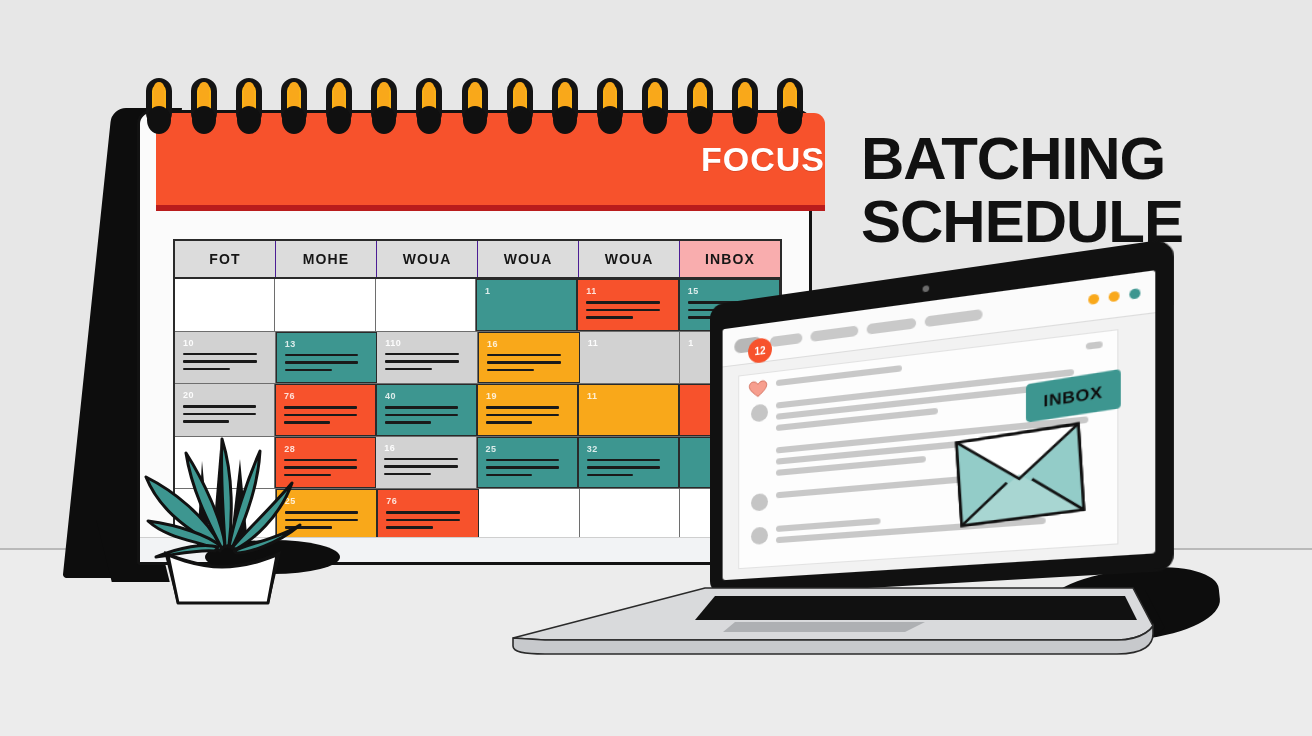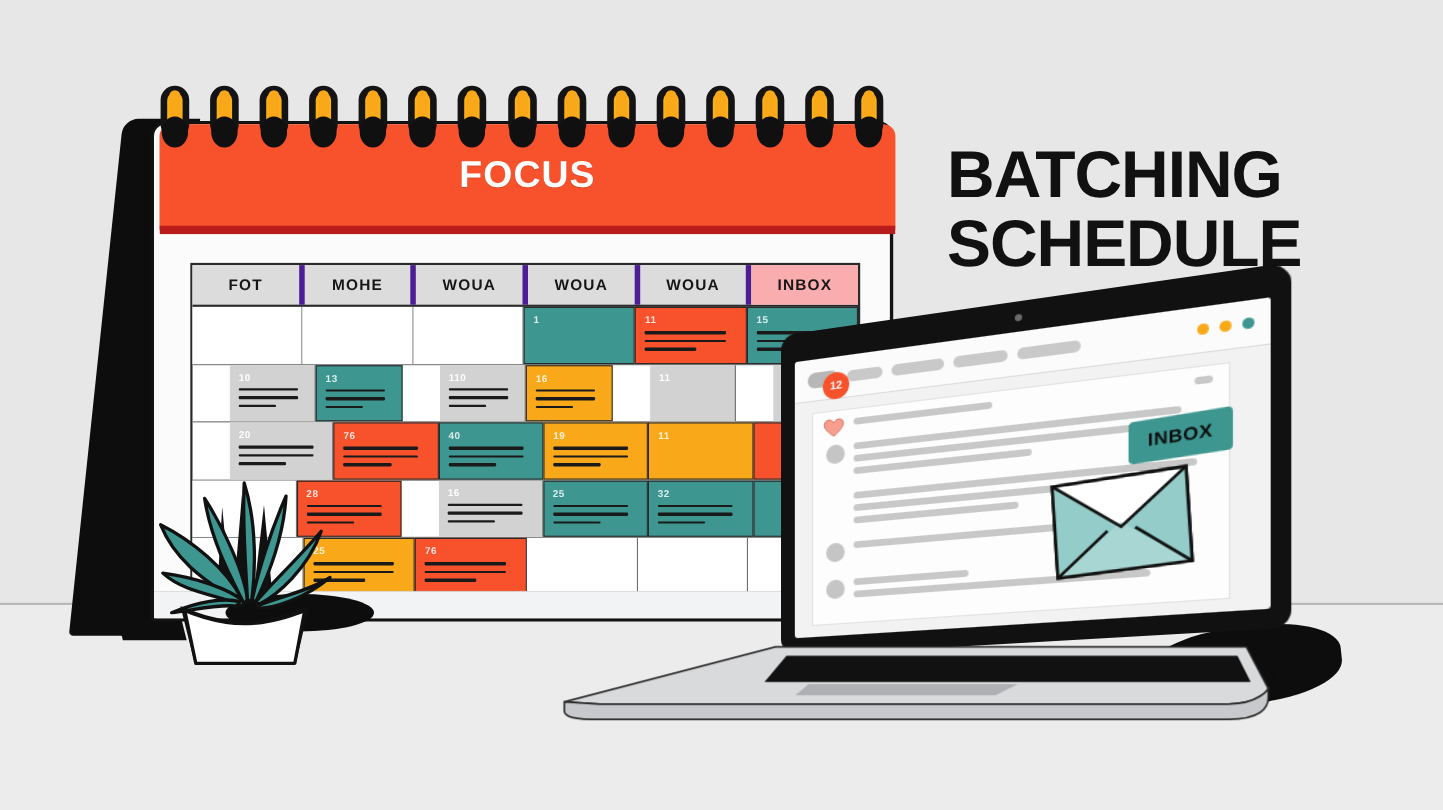--- a/index.html
+++ b/index.html
@@ -34,24 +34,24 @@
   .cal-stand-foot{
     position:absolute;left:104px;top:520px;width:58px;height:62px;background:#0d0d0d;
     transform:skewX(14deg);
   }
   .calendar{
     position:absolute;left:137px;top:110px;width:675px;height:455px;
     background:#fbfbfb;border:3px solid #121212;border-radius:14px 14px 3px 3px;
     box-sizing:border-box;
   }
   .cal-header{
-    position:absolute;left:5px;top:0;width:100%;height:92px;
-    background:#f7522c;border-bottom:8px solid #b91c1c;
+    position:absolute;left:16px;top:0;width:100%;height:92px;
+    background:#f7522c;border-bottom:6px solid #b91c1c;
     border-radius:11px 11px 0 0;
-    display:flex;align-items:center;justify-content:center;
+    display:flex;align-items:center;justify-content:flex-end;
   }
   .cal-title{
     color:#ffffff;font-size:34px;font-weight:bold;letter-spacing:1px;
     font-family:"Liberation Sans","DejaVu Sans",sans-serif;
     text-shadow:0 1px 0 rgba(0,0,0,.12);
   }
 
   
   .spiral{position:absolute;left:137px;top:78px;width:675px;height:72px;}
   .ring{position:absolute;top:0;width:26px;height:66px;}
@@ -71,35 +71,35 @@
 
   
   .grid-wrap{
     position:absolute;left:33px;top:126px;width:609px;height:300px;
     border:2px solid #2a2a2a;box-sizing:border-box;background:#ffffff;
   }
   .grid-head{display:flex;height:36px;border-bottom:2px solid #2a2a2a;background:#dcdcdc;}
   .grid-head .hcell{
     flex:1;display:flex;align-items:center;justify-content:center;
     font-size:14px;font-weight:bold;letter-spacing:1.1px;color:#161616;
-    border-right:5px solid #4c1d95;box-sizing:border-box;
+    border-right:1px solid #4c1d95;box-sizing:border-box;
   }
   .grid-head .hcell:last-child{border-right:none;}
   .grid-head .hcell.accent{background:#f9adae;}
 
   .grid-body{display:flex;flex-direction:column;height:262px;}
   .grid-row{display:flex;flex:1;border-bottom:1px solid #6e6e6e;}
   .grid-row:last-child{border-bottom:none;}
   .cell{
     flex:1;position:relative;box-sizing:border-box;
     border-right:1px solid #6e6e6e;padding:6px 8px 0 8px;overflow:hidden;
   }
   .cell:last-child{border-right:none;}
   .cell.white{background:#ffffff;}
-  .cell.grey{background:#d2d2d2;margin-left:34px;}
+  .cell.grey{background:#d2d2d2;}
   .cell.teal{background:#3d9690;}
   .cell.orange{background:#f7522c;}
   .cell.amber{background:#f9a81a;}
   .cell.colored{border:1.5px solid #2a2a2a;}
   .daynum{
     font-size:9px;font-weight:bold;color:rgba(255,255,255,.82);
     letter-spacing:.5px;line-height:10px;
     filter:blur(.35px);
   }
   .cell.grey .daynum,.cell.white .daynum{color:rgba(255,255,255,.95);}

